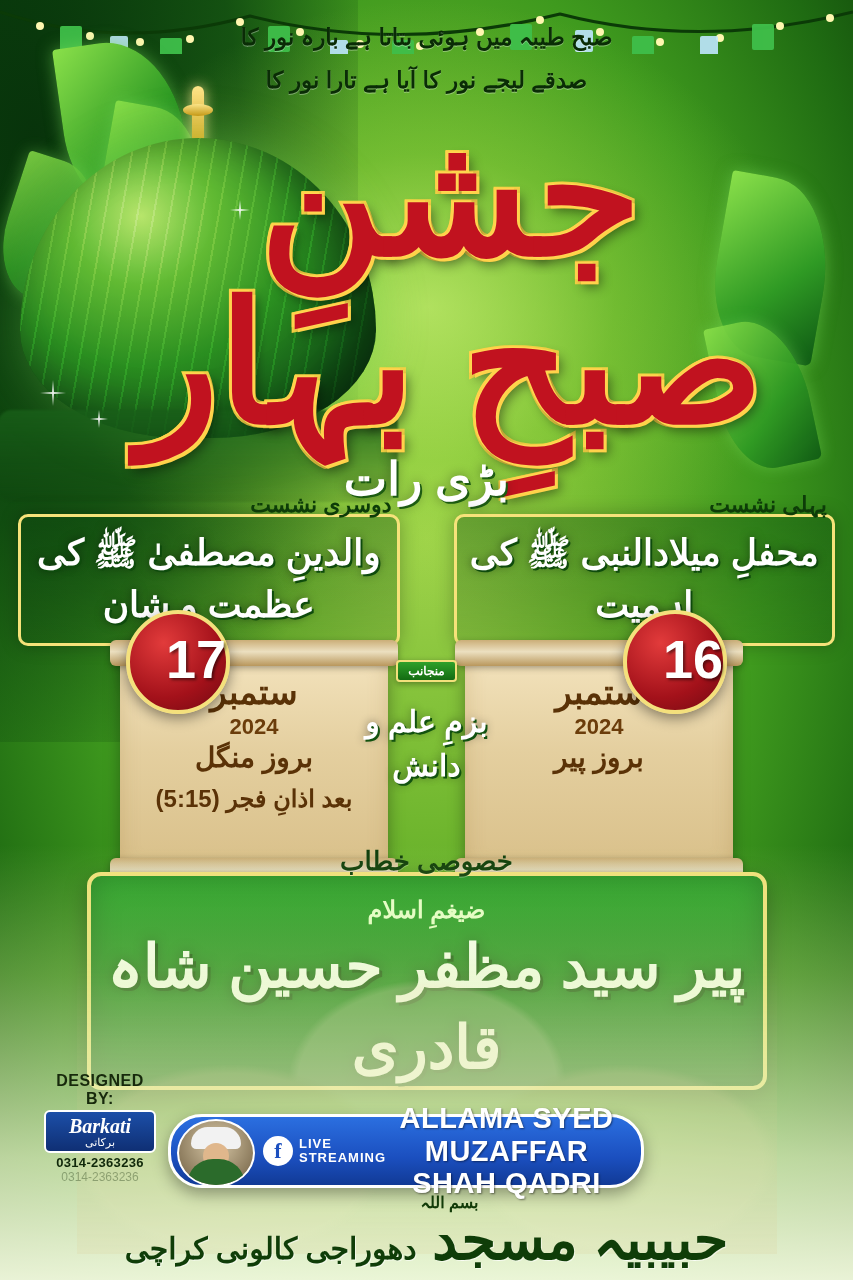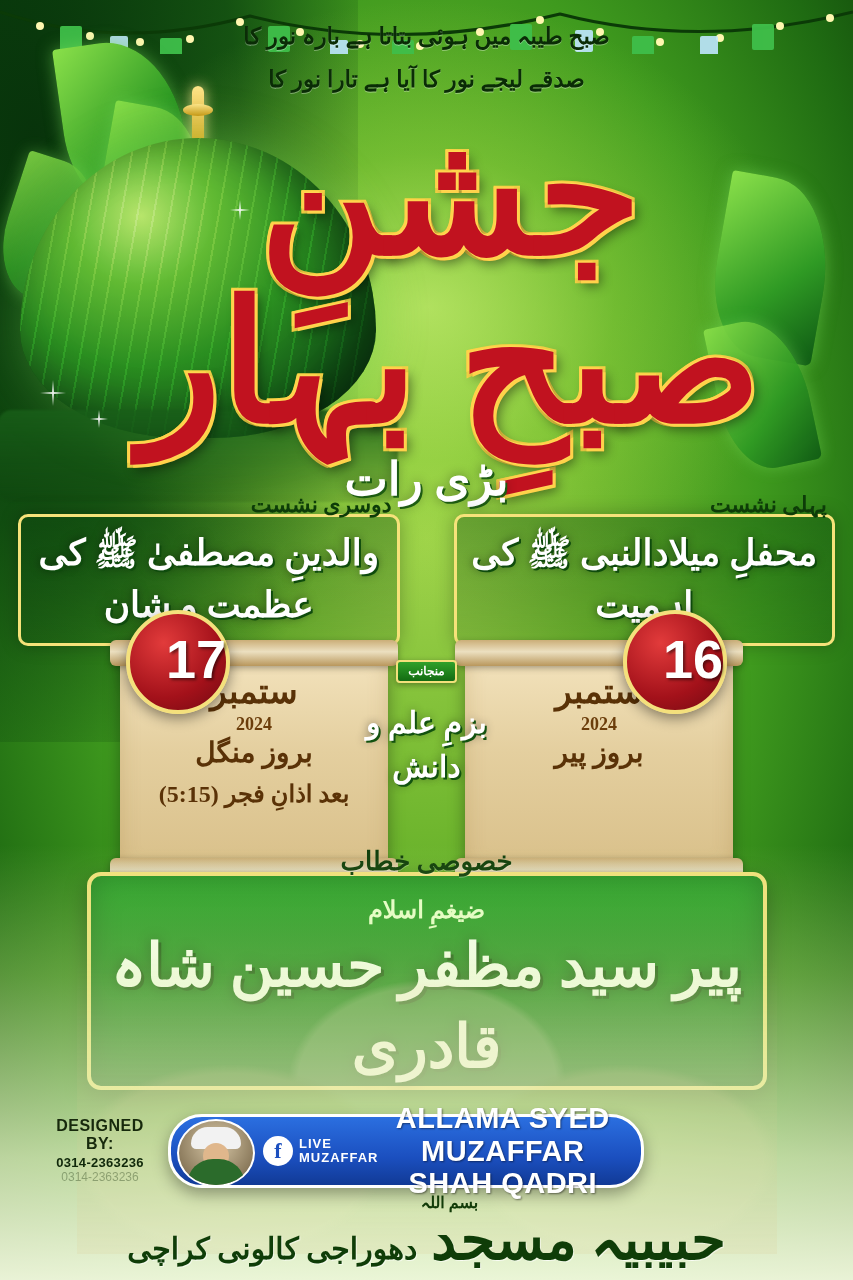--- a/index.html
+++ b/index.html
@@ -126,21 +126,21 @@
   .flag.right1 { position:absolute; right: 10px; top: 170px; width: 110px; height: 180px; transform: rotate(10deg); }
   .flag.right2 { position:absolute; right: 60px; top: 330px; width: 90px; height: 150px; transform: rotate(-12deg); opacity:.92; }
   .lights-row {
     position: absolute;
     left: 0; width: 100%;
     height: 48px;
   }
   .lights-row svg { display: block; width: 100%; height: 100%; }
   
   .urdu {
-    font-family: Liberation Serif, serif;
+    font-family: Liberation Sans, sans-serif;
     direction: rtl;
     unicode-bidi: isolate;
   }
   
   .couplet {
     position: absolute;
     left: 50%; top: 16px;
     transform: translateX(-50%);
     width: 640px;
     text-align: center;
@@ -268,21 +268,21 @@
   }
   .badge.right { right: 126px; }
   .badge.left  { left: 126px; }
   .date-line-1 {
     font-size: 34px;
     font-weight: bold;
     line-height: 1.3;
     color: #5a3207;
   }
   .date-year {
-    font-size: 18px;
+    font-size: 22px;
     font-weight: bold;
     color: #6b3d0b;
   }
   .date-line-2 {
     margin-top: 8px;
     font-size: 24px;
     font-weight: bold;
     color: #5a3207;
   }
   
@@ -615,31 +615,35 @@
   <div class="live-bar">
     <div class="live-photo">
       <span class="turban"></span>
       <span class="face"></span>
       <span class="body"></span>
     </div>
     <div class="fb-badge">
       <span class="fb-circle">f</span>
       <span class="live-word">
         <span>LIVE</span><br>
-        <span>MUZAFFAR</span>
+        <span>STREAMING</span>
       </span>
     </div>
     <div class="live-name">
       <span>ALLAMA SYED</span><br>
       <span>MUZAFFAR SHAH QADRI</span>
     </div>
   </div>
 
   <div class="designer">
     <div class="designer-label">DESIGNED BY:</div>
+    <div class="designer-card">
+      <div class="designer-brand">Barkati</div>
+      <div class="designer-urdu urdu">برکاتی</div>
+    </div>
     <div class="designer-phone">0314-2363236</div>
     <div class="designer-phone-faint">0314-2363236</div>
   </div>
 
   <div class="footer">
     <div class="footer-crest urdu">بسم اللہ</div>
     <div class="footer-name urdu">
       <span>حبیبیہ مسجد</span>
       <span class="footer-loc">دھوراجی کالونی کراچی</span>
     </div>

